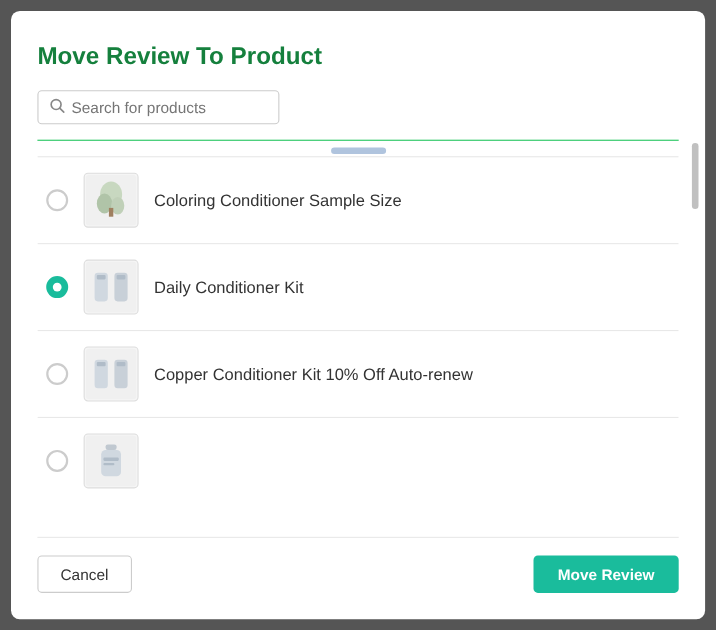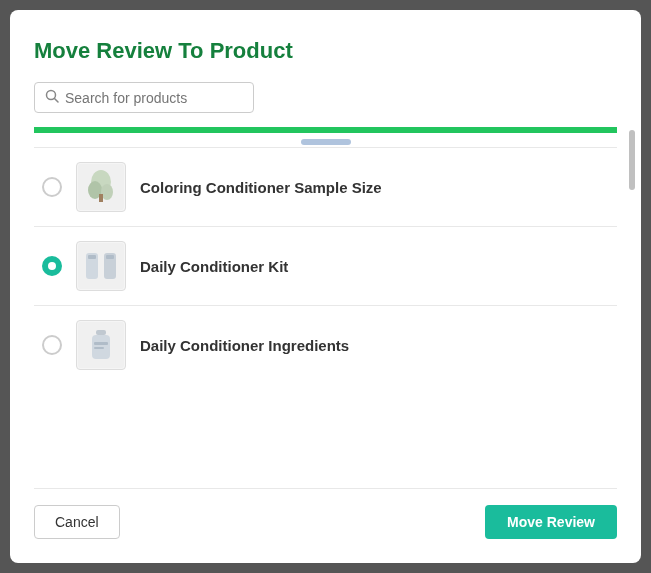--- a/index.html
+++ b/index.html
@@ -46,22 +46,21 @@
     }
     .search-icon {
       color: #888;
       margin-right: 6px;
       font-size: 14px;
       flex-shrink: 0;
     }
     .product-list {
       flex: 1;
       overflow-y: auto;
-      border-top: 6px solid #22c55e;
-      font-weight: bold;
+      border-top: 1px solid #22c55e;
     }
     .scroll-indicator {
       display: flex;
       justify-content: center;
       padding: 6px 0 2px 0;
       border-bottom: 1px solid #e8e8e8;
     }
     .scroll-bar-thumb {
       width: 50px;
       height: 6px;
@@ -206,27 +205,39 @@
         <rect x="28" y="12" width="8" height="4" rx="1" fill="#b0bcc8"></rect>
       </svg>
           </div>
           <span class="product-name">Daily Conditioner Kit</span>
         </div>
         <div class="product-item">
           <div class="radio-btn"></div>
           <div class="product-thumb">
             <svg width="46" height="46" viewBox="0 0 46 46" fill="none">
         <rect width="46" height="46" fill="#f0f0f0" rx="3"></rect>
+        <rect x="8" y="10" width="12" height="26" rx="3" fill="#d0d8e0"></rect>
+        <rect x="10" y="12" width="8" height="4" rx="1" fill="#b0bcc8"></rect>
+        <rect x="26" y="10" width="12" height="26" rx="3" fill="#c8d0d8"></rect>
+        <rect x="28" y="12" width="8" height="4" rx="1" fill="#b0bcc8"></rect>
+      </svg>
+          </div>
+          <span class="product-name">Copper Conditioner Kit 10% Off Auto-renew</span>
+        </div>
+        <div class="product-item">
+          <div class="radio-btn"></div>
+          <div class="product-thumb">
+            <svg width="46" height="46" viewBox="0 0 46 46" fill="none">
+        <rect width="46" height="46" fill="#f0f0f0" rx="3"></rect>
         <rect x="18" y="8" width="10" height="5" rx="2" fill="#c0c8d0"></rect>
         <rect x="14" y="13" width="18" height="24" rx="4" fill="#d0d8e0"></rect>
         <rect x="16" y="20" width="14" height="3" rx="1" fill="#b0bcc8"></rect>
         <rect x="16" y="25" width="10" height="2" rx="1" fill="#b0bcc8"></rect>
       </svg>
           </div>
-          <span class="product-name">Daily Conditioner Ingredients</span>
         </div>
       </div>
   </div>
 
   <div class="scrollbar-track">
     <div class="scrollbar-thumb"></div>
   </div>
 
   <div class="footer">
     <button class="cancel-btn">Cancel</button>

